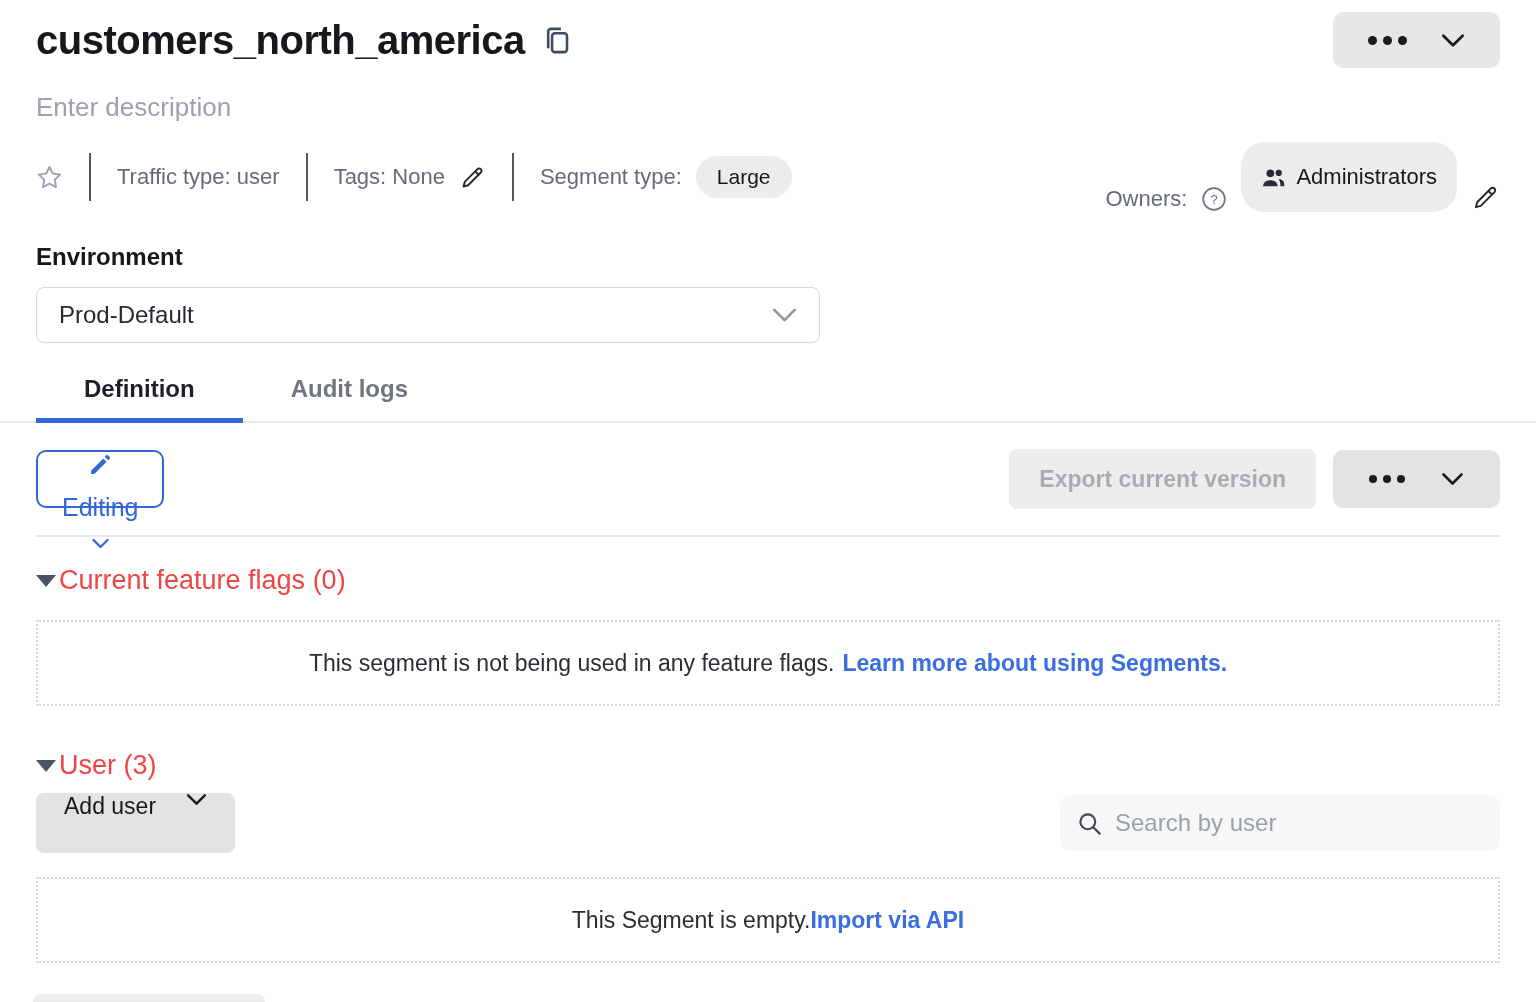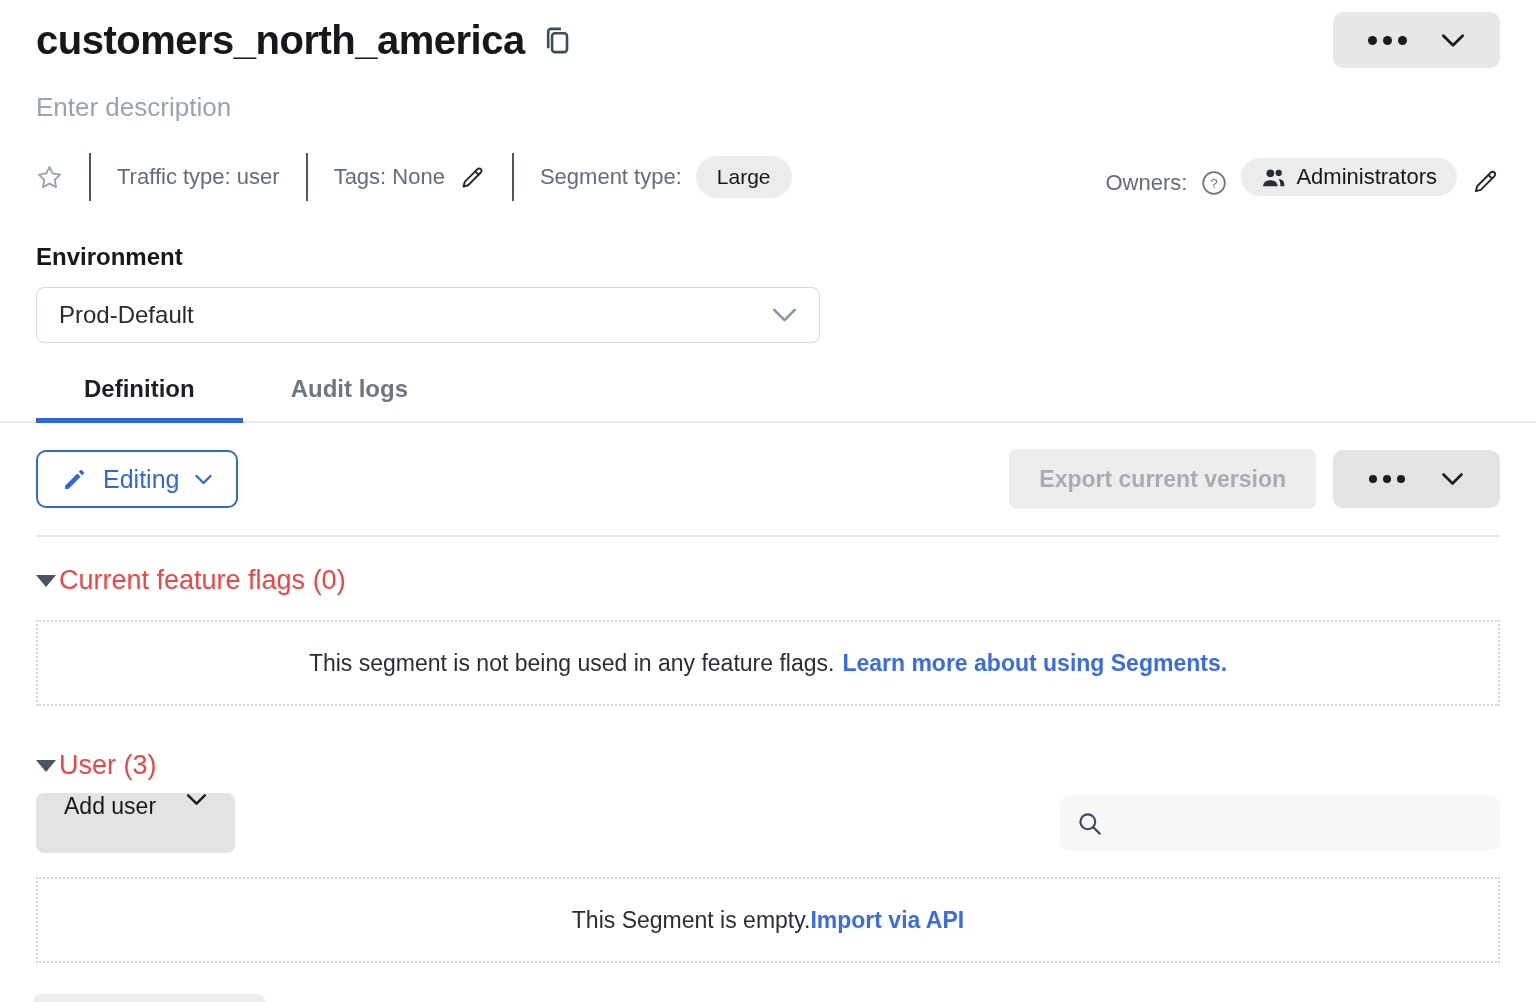--- a/index.html
+++ b/index.html
@@ -43,21 +43,21 @@
     display: flex; }
   .tab { padding: 4px 48px 18px; font-size: 24px; font-weight: 700; color: #70767f;
     cursor: pointer; }
   .tab.active { color: #1d2025; border-bottom: 5px solid #3467d6; margin-bottom: -2px;
     padding-bottom: 15px; }
 
   
   .toolbar { margin-top: 26px; display: flex; align-items: center; }
   .editing-btn { height: 58px; padding: 0 24px; border: 2px solid #3467d6; border-radius: 10px;
     display: inline-flex; align-items: center; gap: 16px; color: #3467d6; font-size: 25px;
-    background: #fff; cursor: pointer; font-family: inherit; }
+    background: #fff; cursor: pointer; font-family: inherit; flex-direction: column; }
   .export-btn { margin-left: auto; height: 60px; padding: 0 30px; background: #ededee;
     color: #a9acb1; border: none; font-weight: 700; font-size: 23px; border-radius: 8px;
     cursor: default; font-family: inherit; }
   .toolbar-more { margin-left: 17px; width: 167px; height: 58px; background: #e3e3e4;
     border-radius: 10px; display: flex; align-items: center; justify-content: center;
     gap: 36px; cursor: pointer; }
   .toolbar-more .dots i { width: 8px; height: 8px; }
 
   .hdivider { margin-top: 26px; height: 2px; background: #e8e8e8; }
 
@@ -138,21 +138,21 @@
       <span class="pill">Large</span>
     </span>
     <span class="owners-group">
       <span>Owners:</span>
       <span class="icon-btn">
         <svg width="26" height="26" viewBox="0 0 24 24">
             <circle cx="12" cy="12" r="10" fill="none" stroke="#6d7583" stroke-width="1.6"></circle>
             <text x="12" y="16.2" text-anchor="middle" font-size="12.5" fill="#6d7583" font-family="Liberation Sans, sans-serif">?</text>
           </svg>
       </span>
-      <span class="pill" style="padding:6px 20px;font-size:22px;">
+      <span class="pill" style="padding:22px 20px;font-size:22px;">
         <span style="display:inline-flex;">
           <svg width="25" height="21" viewBox="0 0 24 20">
               <circle cx="9" cy="6" r="3.7" fill="#262c35"></circle>
               <path d="M2 18.5c0-3.8 3.1-5.8 7-5.8s7 2 7 5.8z" fill="#262c35"></path>
               <circle cx="17" cy="5.6" r="3" fill="#262c35"></circle>
               <path d="M17 11.4c3.1.2 5.3 2 5.3 5v2.1h-3.6c0-3-0.6-5.3-1.7-7.1z" fill="#262c35"></path>
             </svg>
         </span>
         <span>Administrators</span>
       </span>
@@ -234,20 +234,21 @@
           </svg>
       </span>
     </button>
     <div class="search-box">
       <span style="display:inline-flex;">
         <svg width="27" height="27" viewBox="0 0 24 24">
             <circle cx="10.5" cy="10.5" r="6.6" fill="none" stroke="#3d4a5c" stroke-width="1.9"></circle>
             <path d="M15.6 15.6L21 21" stroke="#3d4a5c" stroke-width="1.9" stroke-linecap="round"></path>
           </svg>
       </span>
+      <input type="text" placeholder="Search by user" style="">
     </div>
   </div>
   <div class="dotted-box">
     <span>
       <span>This Segment is empty.</span><a class="link">Import via API</a>
     </span>
   </div>
 
   <div class="bottom-partial"></div>
 

